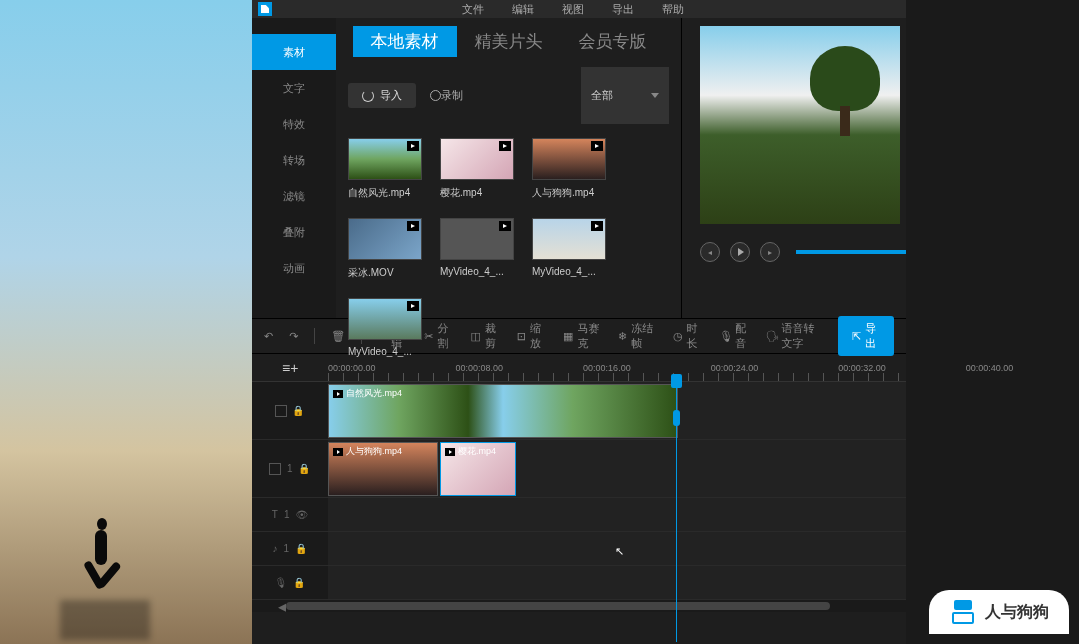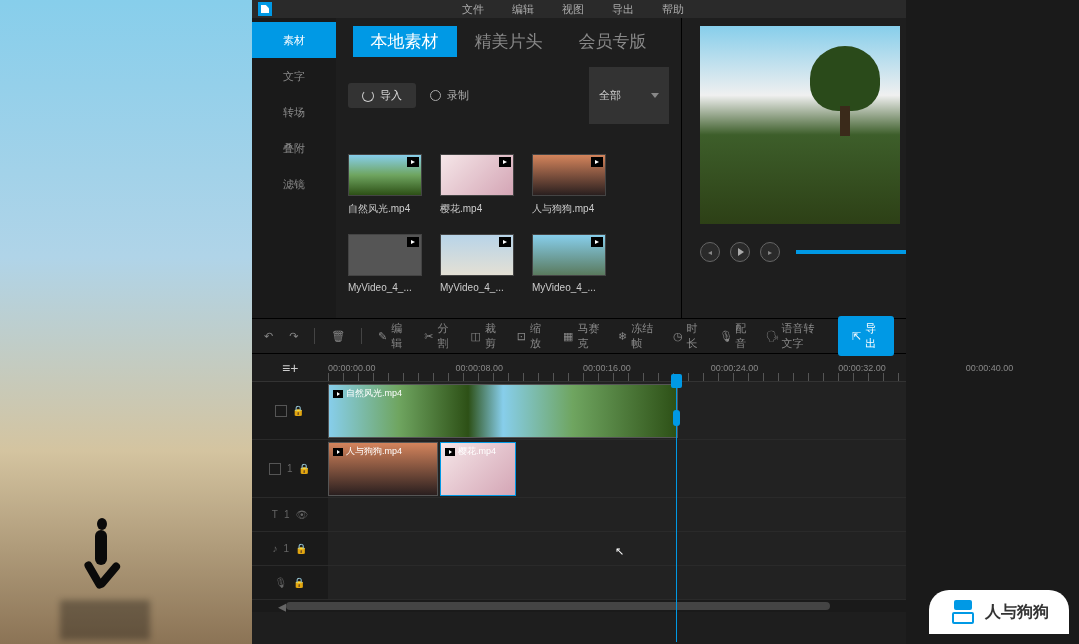--- a/index.html
+++ b/index.html
@@ -12,33 +12,33 @@
 .runner-leg2{position:absolute;left:40px;top:50px;width:8px;height:30px;background:#0a0a0a;border-radius:4px;transform:rotate(40deg)}
 .reflection{position:absolute;left:60px;top:600px;width:90px;height:40px;background:rgba(0,0,0,0.3);filter:blur(3px)}
 .app{position:absolute;left:252px;top:0;width:654px;height:644px;background:#1e1e1e;z-index:1}
 .titlebar{height:18px;background:#2a2a2a;display:flex;align-items:center;padding-left:6px;font-size:11px;color:#ccc}
 .title-icon{width:14px;height:14px;background:#0099e5;margin-right:6px;position:relative}
 .title-icon::before{content:"";position:absolute;left:3px;top:3px;width:8px;height:8px;background:#fff;clip-path:polygon(0 0,60% 0,100% 40%,100% 100%,0 100%)}
 .title-vip{color:#ff9933}
 .menubar{height:18px;background:#2a2a2a;display:flex;align-items:center;padding-left:210px;font-size:11px;color:#aaa;gap:28px;position:absolute;top:0;left:0;width:100%}
 .menu-item{cursor:pointer}
 .main-area{display:flex;height:300px}
-.left-tabs{width:84px;background:#1a1a1a;padding-top:4px}
+.left-tabs{width:84px;background:#1a1a1a;padding-top:16px}
 .left-tab{height:36px;display:flex;align-items:center;justify-content:center;font-size:11px;color:#888;cursor:pointer}
 .left-tab.active{background:#0099e5;color:#fff}
 .media-panel{flex:1;background:#1e1e1e;padding:8px 0 0 0;min-width:0}
 .sub-tabs{display:flex;justify-content:center;gap:0;margin-bottom:10px}
 .sub-tab{padding:4px 18px;font-size:17px;color:#888;cursor:pointer}
 .sub-tab.active{background:#0099e5;color:#fff}
-.import-row{display:flex;align-items:center;padding:0 12px;margin-bottom:30px;gap:14px}
+.import-row{display:flex;align-items:center;padding:0 12px;margin-bottom:14px;gap:14px}
 .import-btn{display:flex;align-items:center;gap:6px;background:#333;padding:5px 14px;border-radius:3px;font-size:11px;color:#ddd;cursor:pointer}
 .refresh-icon{width:12px;height:12px;border:1.5px solid #ccc;border-radius:50%;border-top-color:transparent;position:relative}
-.record-btn{display:flex;align-items:center;gap:6px;font-size:11px;color:#aaa;cursor:pointer}
+.record-btn{display:flex;align-items:center;font-size:11px;color:#aaa;cursor:pointer}
 .circle-icon{width:11px;height:11px;border:1.5px solid #aaa;border-radius:50%}
-.dropdown{margin-left:auto;background:#333;padding:21px 10px;font-size:11px;color:#ccc;display:flex;align-items:center;gap:30px;cursor:pointer}
+.dropdown{margin-left:auto;background:#333;padding:21px 10px;font-size:11px;color:#ccc;display:flex;align-items:center;gap:38px;cursor:pointer}
 .chevron{width:0;height:0;border-left:4px solid transparent;border-right:4px solid transparent;border-top:5px solid #888}
 .media-grid{display:flex;flex-wrap:wrap;gap:18px;padding:0 12px}
 .media-item{width:74px}
 .thumb{width:74px;height:42px;background:#333;position:relative;border:1px solid #444}
 .thumb-play{position:absolute;top:2px;right:2px;width:12px;height:10px;background:#000;display:flex;align-items:center;justify-content:center}
 .thumb-play::after{content:"";width:0;height:0;border-left:4px solid #fff;border-top:2.5px solid transparent;border-bottom:2.5px solid transparent}
 .media-name{font-size:10px;color:#ccc;margin-top:6px;white-space:nowrap;overflow:hidden;text-overflow:ellipsis;text-align:left}
 .thumb-nature{background:linear-gradient(180deg,#87ceeb 0%,#6fa560 50%,#2d5016 100%)}
 .thumb-sakura{background:linear-gradient(135deg,#f5e6e8 0%,#d4a5b5 100%)}
 .thumb-dog{background:linear-gradient(180deg,#d4845c 0%,#2a1f1f 100%)}
@@ -116,23 +116,25 @@
   <div class="titlebar">
     <span class="title-icon"></span>
     <span>迅捷视频剪辑软件</span>
     <span class="title-vip">(会员专版)</span>
   </div>
 
   <div class="main-area">
     <div class="left-tabs">
       <div class="left-tab active">素材</div>
       <div class="left-tab">文字</div>
+      <div class="left-tab">特效</div>
       <div class="left-tab">转场</div>
+      <div class="left-tab">滤镜</div>
       <div class="left-tab">叠附</div>
-      <div class="left-tab">滤镜</div>
+      <div class="left-tab">动画</div>
     </div>
 
     <div class="media-panel">
       <div class="sub-tabs">
         <div class="sub-tab active">本地素材</div>
         <div class="sub-tab">精美片头</div>
         <div class="sub-tab">会员专版</div>
       </div>
       <div class="import-row">
         <div class="import-btn">
@@ -159,20 +161,26 @@
             <div class="thumb thumb-sakura">
               <div class="thumb-play"></div>
             </div>
             <div class="media-name">樱花.mp4</div>
           </div>
           <div class="media-item">
             <div class="thumb thumb-dog">
               <div class="thumb-play"></div>
             </div>
             <div class="media-name">人与狗狗.mp4</div>
+          </div>
+          <div class="media-item">
+            <div class="thumb thumb-ice">
+              <div class="thumb-play"></div>
+            </div>
+            <div class="media-name">采冰.MOV</div>
           </div>
           <div class="media-item">
             <div class="thumb thumb-gray">
               <div class="thumb-play"></div>
             </div>
             <div class="media-name">MyVideo_4_...</div>
           </div>
           <div class="media-item">
             <div class="thumb thumb-sky">
               <div class="thumb-play"></div>

